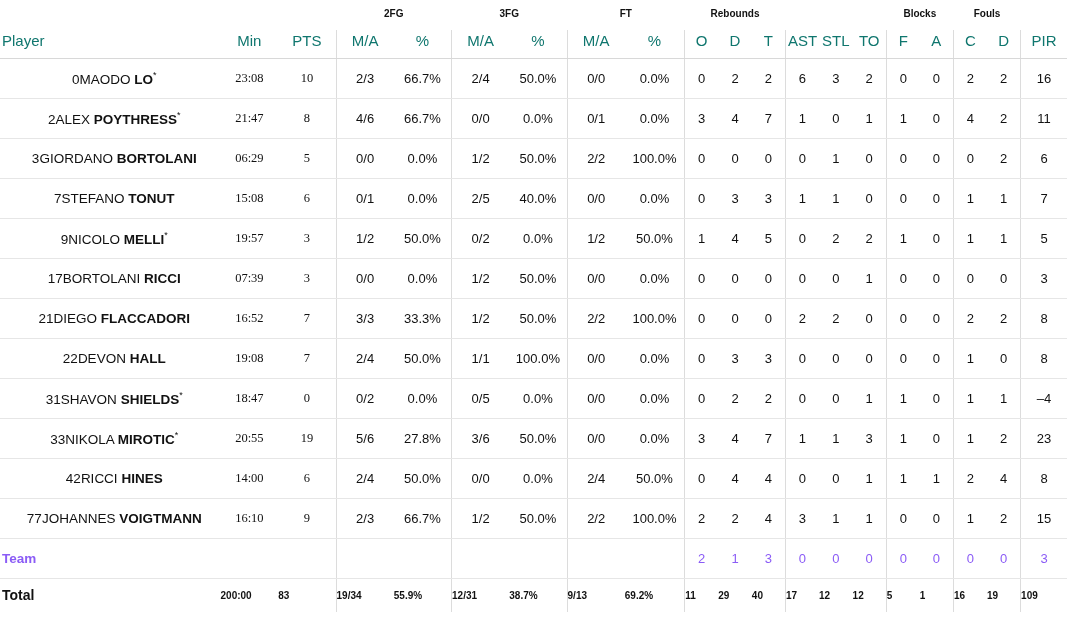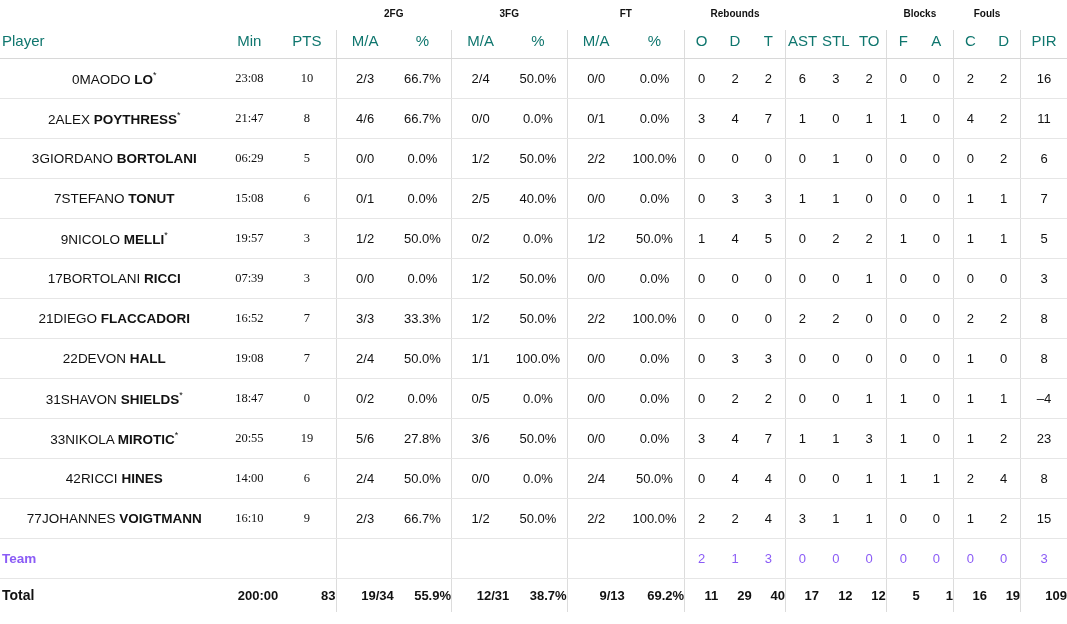--- a/index.html
+++ b/index.html
@@ -80,22 +80,22 @@
     color: #8b5cf6;
   }
   tr.team-row td.name-cell {
     text-align: left;
     padding-left: 2px;
     font-weight: bold;
     font-size: 13.5px;
   }
   tr.total-row td {
     height: 34px;
-    font-size: 13px;
-    text-align: right;
+    font-size: 10px;
+    text-align: left;
     font-weight: bold;
     border-top: 1px solid #bbbbbb;
     color: #111;
   }
   tr.total-row td.name-cell {
     text-align: left;
     padding-left: 2px;
     font-weight: bold;
     font-size: 14px;
     margin-left: 12px;

